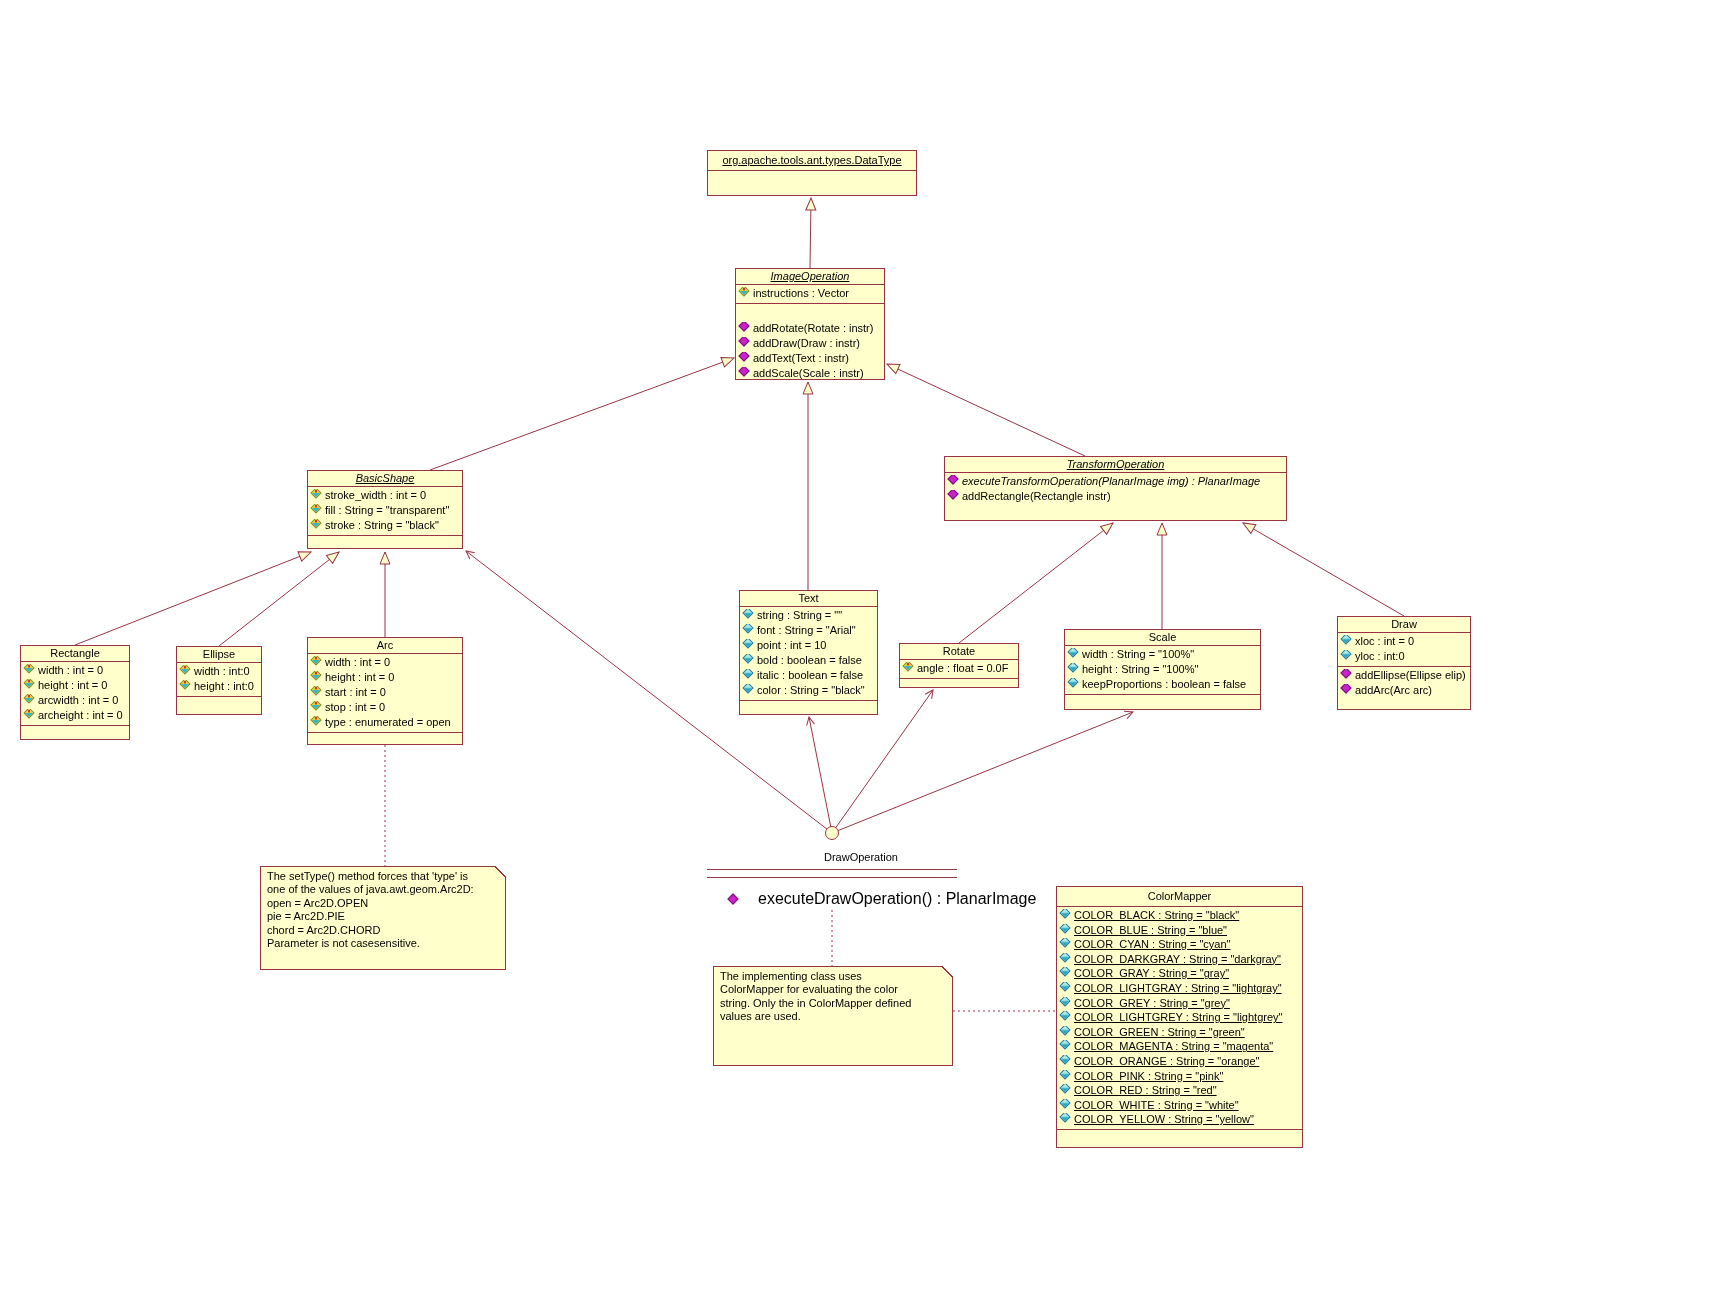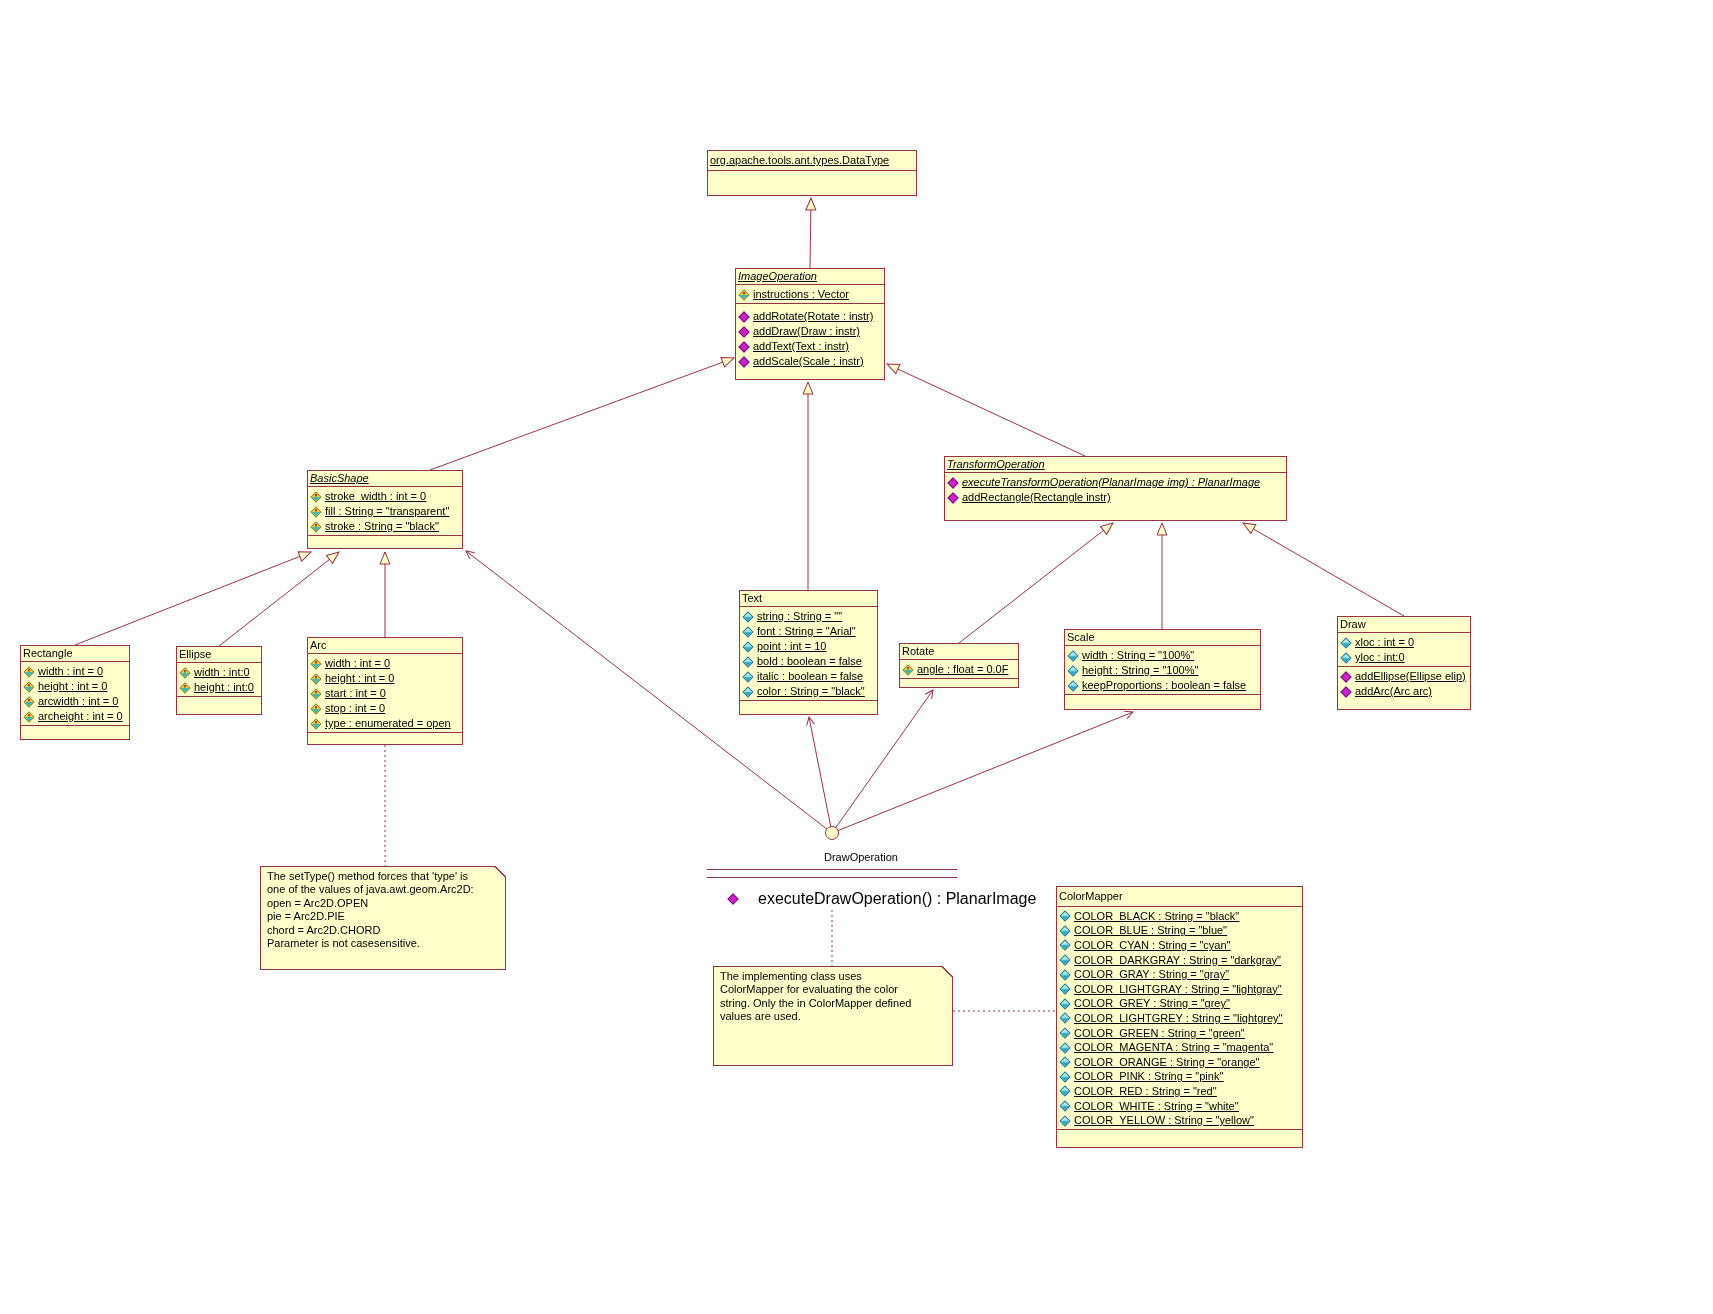--- a/index.html
+++ b/index.html
@@ -6,29 +6,29 @@
   html,body { margin:0; padding:0; background:#ffffff; }
   body { font-family:"Liberation Sans","DejaVu Sans",sans-serif; color:#000; }
   #canvas { position:relative; width:1713px; height:1314px; background:#ffffff; overflow:hidden; }
 
   svg.wires { position:absolute; left:0; top:0; z-index:0; }
   svg.wires line { stroke:#993344; stroke-width:1; }
   svg.wires line.dash { stroke-dasharray:2 3; }
 
   .uml-class { position:absolute; z-index:1; display:flex; flex-direction:column;
     background:#ffffcc; border:1px solid #993344; font-size:11px; line-height:13px; }
-  .cls-name { flex:0 0 auto; height:15px; line-height:15px; text-align:left;
+  .cls-name { flex:0 0 auto; height:15px; line-height:15px; text-align:center;
     white-space:nowrap; overflow:hidden; padding:0 2px; }
   .cls-name.abstract { font-style:italic; text-decoration:underline; }
   .cls-name.pathed { text-decoration:underline; }
 
   ul.members { margin:0; padding:2px 2px 1px 2px; list-style:none;
     border-top:1px solid #993344; flex:0 0 auto; overflow:hidden; }
   ul.members.grow { flex:1 1 auto; }
-  .member { display:flex; align-items:center; height:15px; white-space:nowrap; overflow:hidden;text-decoration:underline; }
+  .member { display:flex; height:15px; white-space:nowrap; overflow:hidden; }
   .dense .member { height:14.6px; }
   .mtext { white-space:nowrap; }
   .mtext.abstract { font-style:italic; }
   .static-members .mtext { text-decoration:underline; }
   .compartment.empty { flex:1 1 auto; border-top:1px solid #993344; }
 
   .icon { width:8px; height:8px; flex:0 0 8px; margin:0 5px 0 2px; transform:rotate(45deg); }
   .icon-green .attr-icon { background:
       radial-gradient(circle at 28% 28%, #dd3333 0 1.4px, rgba(0,0,0,0) 1.5px),
       linear-gradient(135deg,#d8d840 45%,#3cb8b8 55%);
@@ -94,21 +94,21 @@
   </div>
 
   <div class="uml-class" style="left:735px;top:268px;width:150px;height:112px">
     <div class="cls-name abstract">ImageOperation</div>
     <ul class="members icon-green">
         <li class="member">
         <span class="icon attr-icon"></span>
         <span class="mtext">instructions : Vector</span>
       </li>
       </ul>
-    <ul class="members grow" style="padding-top:5px">
+    <ul class="members grow" style="padding-top:18px">
         <li class="member">
         <span class="icon method-icon"></span>
         <span class="mtext">addRotate(Rotate : instr)</span>
       </li>
         <li class="member">
         <span class="icon method-icon"></span>
         <span class="mtext">addDraw(Draw : instr)</span>
       </li>
         <li class="member">
         <span class="icon method-icon"></span>

